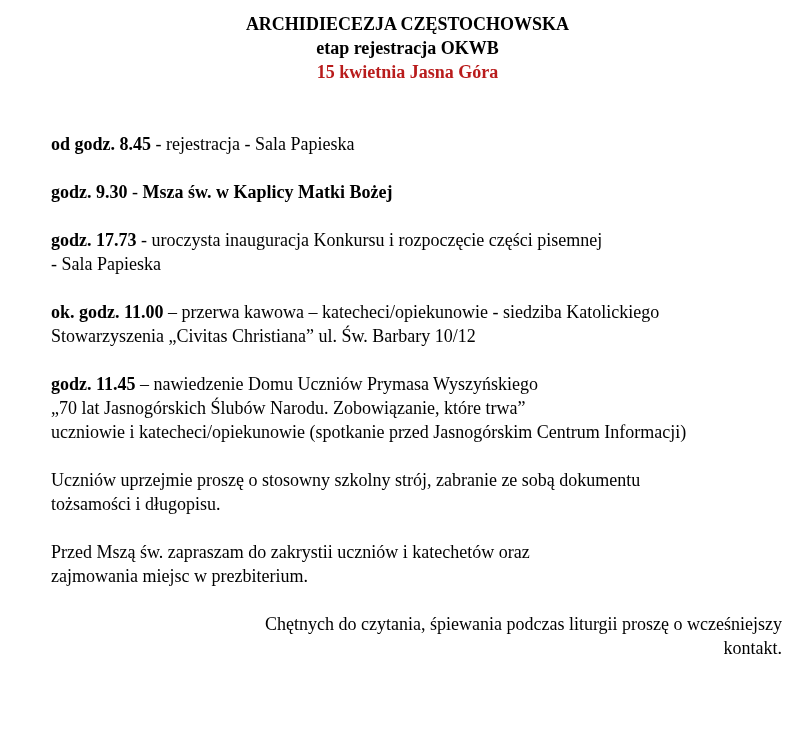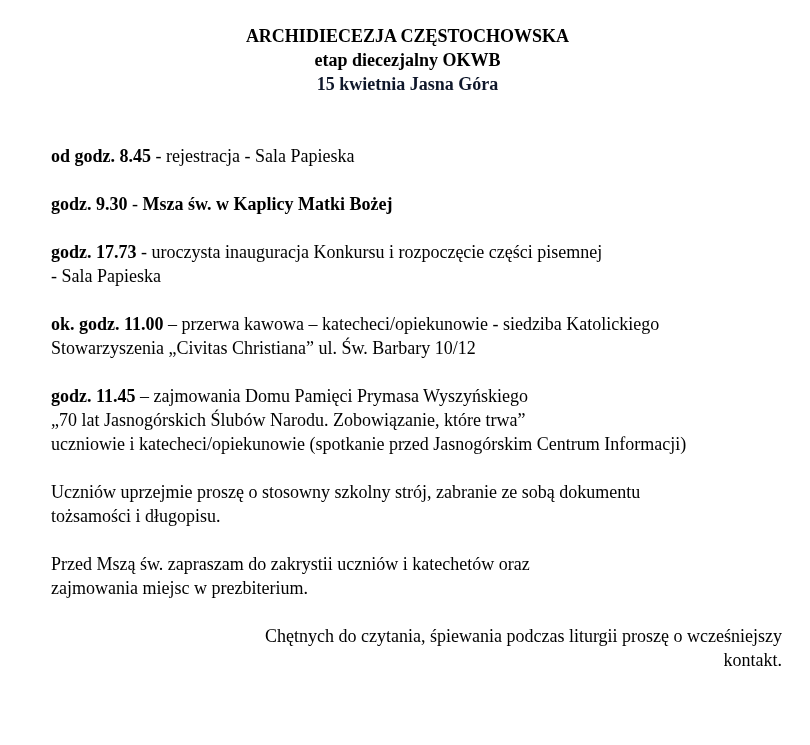--- a/index.html
+++ b/index.html
@@ -10,29 +10,29 @@
   body {
     width: 810px;
     height: 745px;
     overflow: hidden;
     font-family: "Liberation Serif", "DejaVu Serif", serif;
     font-size: 18px;
     line-height: 24px;
     color: #000000;
   }
   .doc {
-    padding: 24px 28px 0 33px;
+    padding: 12px 28px 0 33px;
   }
   .header {
     text-align: center;
     font-weight: bold;
     margin: 0 0 48px 0;
   }
   .date-line {
-    color: #0f172a;
+    color: #b91c1c;
   }
   .para {
     margin: 0 0 24px 18px;
   }
   .para:last-child {
     margin-bottom: 0;
     text-align: right;
   }
   .line {
     white-space: pre;
@@ -41,21 +41,21 @@
     font-weight: bold;
   }
 </style>
 </head>
 <body>
 
 <div class="doc">
 
   <div class="header">
     <div class="line">ARCHIDIECEZJA CZĘSTOCHOWSKA</div>
-    <div class="line">etap diecezjalny OKWB</div>
+    <div class="line">etap rejestracja OKWB</div>
     <div class="line date-line">15 kwietnia Jasna Góra</div>
   </div>
 
   <div class="para">
     <div class="line"><span class="bold">od godz. 8.45</span><span> - rejestracja - Sala Papieska</span></div>
   </div>
 
   <div class="para">
     <div class="line"><span class="bold">godz. 9.30</span><span> - </span><span class="bold">Msza św. w Kaplicy Matki Bożej</span></div>
   </div>
@@ -64,21 +64,21 @@
     <div class="line"><span class="bold">godz. 17.73</span><span> - uroczysta inauguracja Konkursu i rozpoczęcie części pisemnej</span></div>
     <div class="line">- Sala Papieska</div>
   </div>
 
   <div class="para">
     <div class="line"><span class="bold">ok. godz. 11.00</span><span> – przerwa kawowa – katecheci/opiekunowie - siedziba Katolickiego</span></div>
     <div class="line">Stowarzyszenia „Civitas Christiana” ul. Św. Barbary 10/12</div>
   </div>
 
   <div class="para">
-    <div class="line"><span class="bold">godz. 11.45</span><span> – zajmowania Domu Pamięci Prymasa Wyszyńskiego</span></div>
+    <div class="line"><span class="bold">godz. 11.45</span><span> – nawiedzenie Domu Uczniów Prymasa Wyszyńskiego</span></div>
     <div class="line">„70 lat Jasnogórskich Ślubów Narodu. Zobowiązanie, które trwa”</div>
     <div class="line">uczniowie i katecheci/opiekunowie (spotkanie przed Jasnogórskim Centrum Informacji)</div>
   </div>
 
 
   <div class="para">
     <div class="line">Uczniów uprzejmie proszę o stosowny szkolny strój, zabranie ze sobą dokumentu</div>
     <div class="line">tożsamości i długopisu.</div>
   </div>
 

